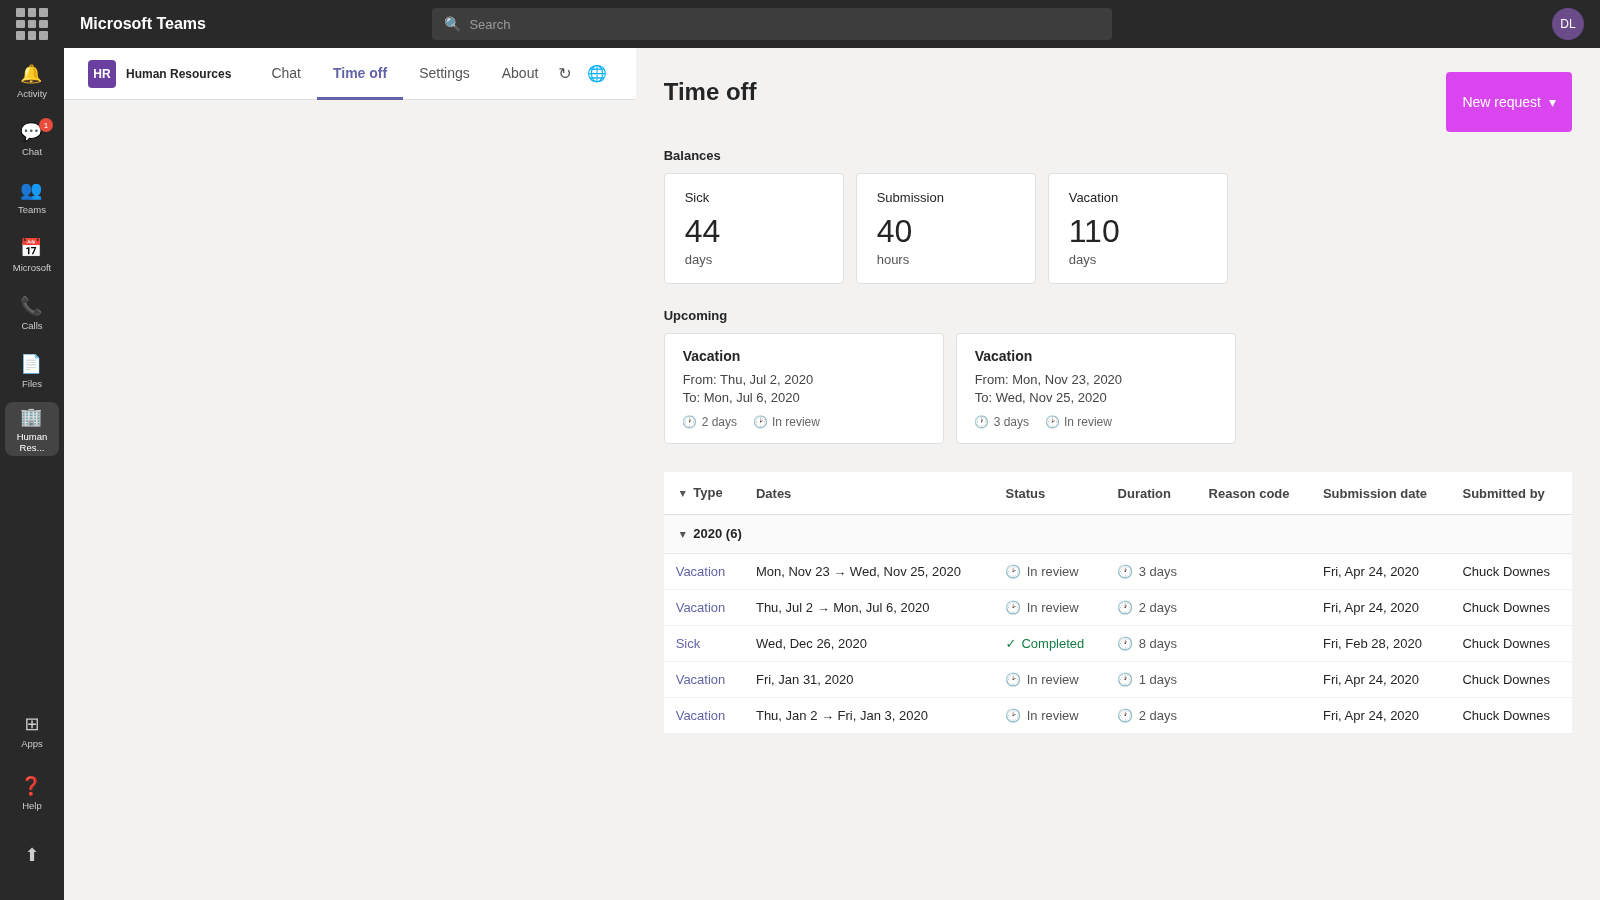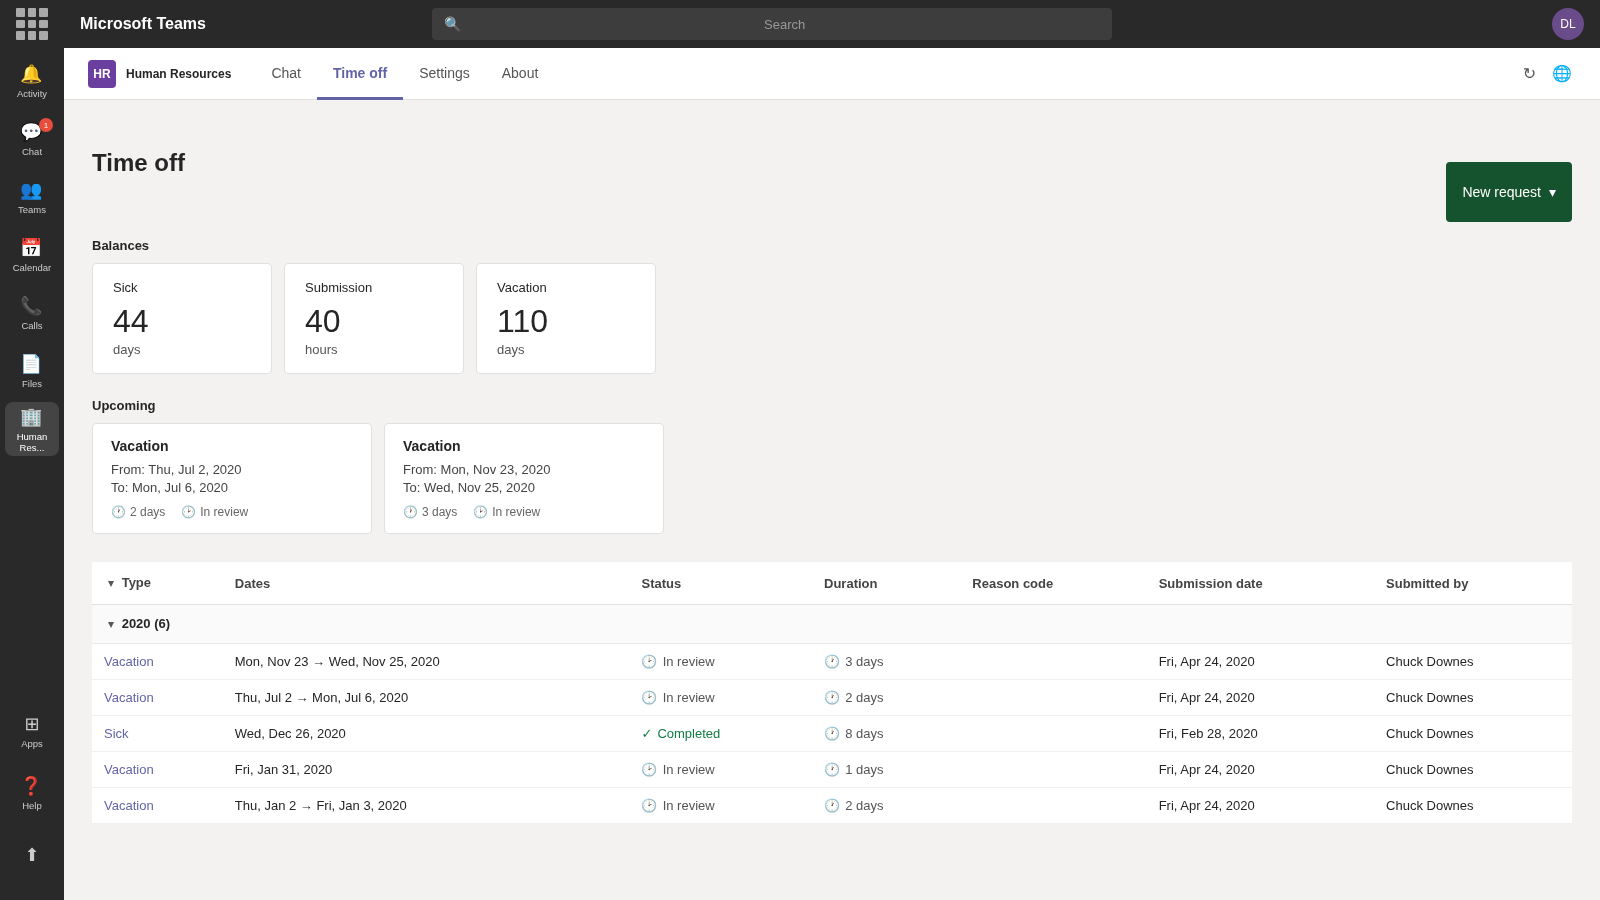--- a/index.html
+++ b/index.html
@@ -78,42 +78,40 @@
       gap: 8px;
     }
     .search-bar .search-icon-inner { color: #aaa; font-size: 14px; }
     .search-bar input {
       background: transparent;
       border: none;
       outline: none;
       color: #ccc;
       font-size: 13px;
       width: 100%;
-      text-align: center;
     }
     .search-bar input::placeholder { color: #999; }
     .topbar-right { display: flex; align-items: flex-end; gap: 8px; margin-left: auto; }
     .avatar-circle {
       width: 32px; height: 32px; border-radius: 50%;
       background: #6b4c8a; display: flex; align-items: center;
       justify-content: center; color: #fff; font-size: 12px; cursor: pointer;
     }
 
     
     .content-wrapper {
       flex: 1;
       display: flex;
       overflow: hidden;
     }
 
     
     .main-panel {
       flex: 1;
       display: flex;
-      flex-direction: column;
       background: #f3f2f1;
       overflow: hidden;
     }
 
     
     .app-header {
       background: #fff;
       border-bottom: 1px solid #e0e0e0;
       padding: 0 24px;
       display: flex;
@@ -170,31 +168,30 @@
     }
 
     .page-header-row {
       display: flex;
       align-items: center;
       justify-content: space-between;
       margin-bottom: 16px;
     }
 
     .new-request-btn {
-      background: #14532d;
+      background: #d946ef;
       color: #fff;
       border: none;
       border-radius: 4px;
       padding: 22px 16px;
       font-size: 14px;
       cursor: pointer;
       display: flex;
       align-items: center;
       gap: 8px;
-      margin-top: 38px;
     }
 
     
     .section-label {
       font-size: 13px;
       font-weight: 600;
       color: #252525;
       margin-bottom: 10px;
     }
     .balance-cards {
@@ -319,21 +316,21 @@
     <span class="nav-icon">💬</span>
     <span class="nav-label">Chat</span>
     <span class="badge">1</span>
   </div>
   <div class="nav-item">
     <span class="nav-icon">👥</span>
     <span class="nav-label">Teams</span>
   </div>
   <div class="nav-item">
     <span class="nav-icon">📅</span>
-    <span class="nav-label">Calendar</span>
+    <span class="nav-label">Microsoft</span>
   </div>
   <div class="nav-item">
     <span class="nav-icon">📞</span>
     <span class="nav-label">Calls</span>
   </div>
   <div class="nav-item">
     <span class="nav-icon">📄</span>
     <span class="nav-label">Files</span>
   </div>
   <div class="nav-item active">

